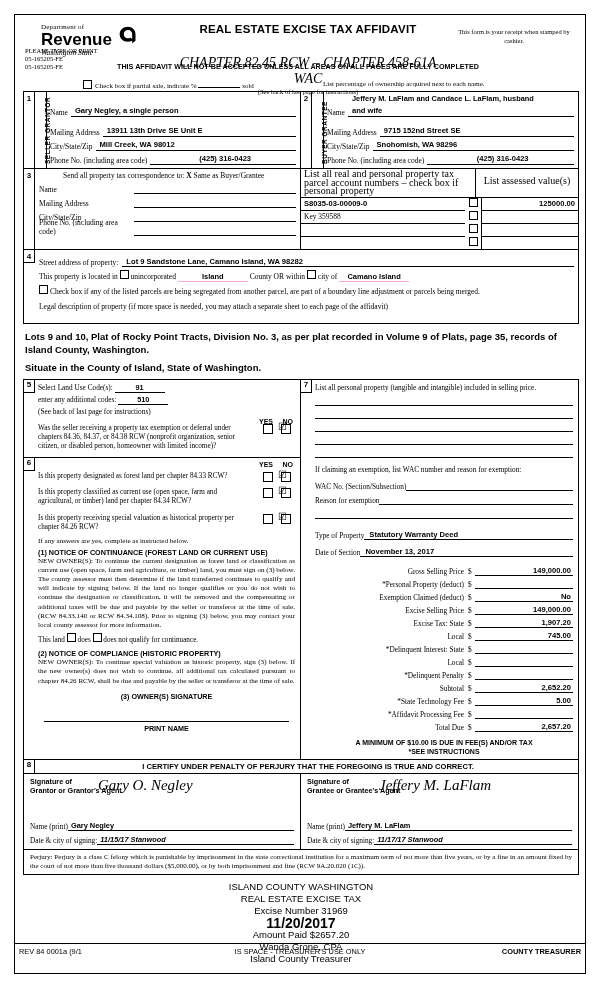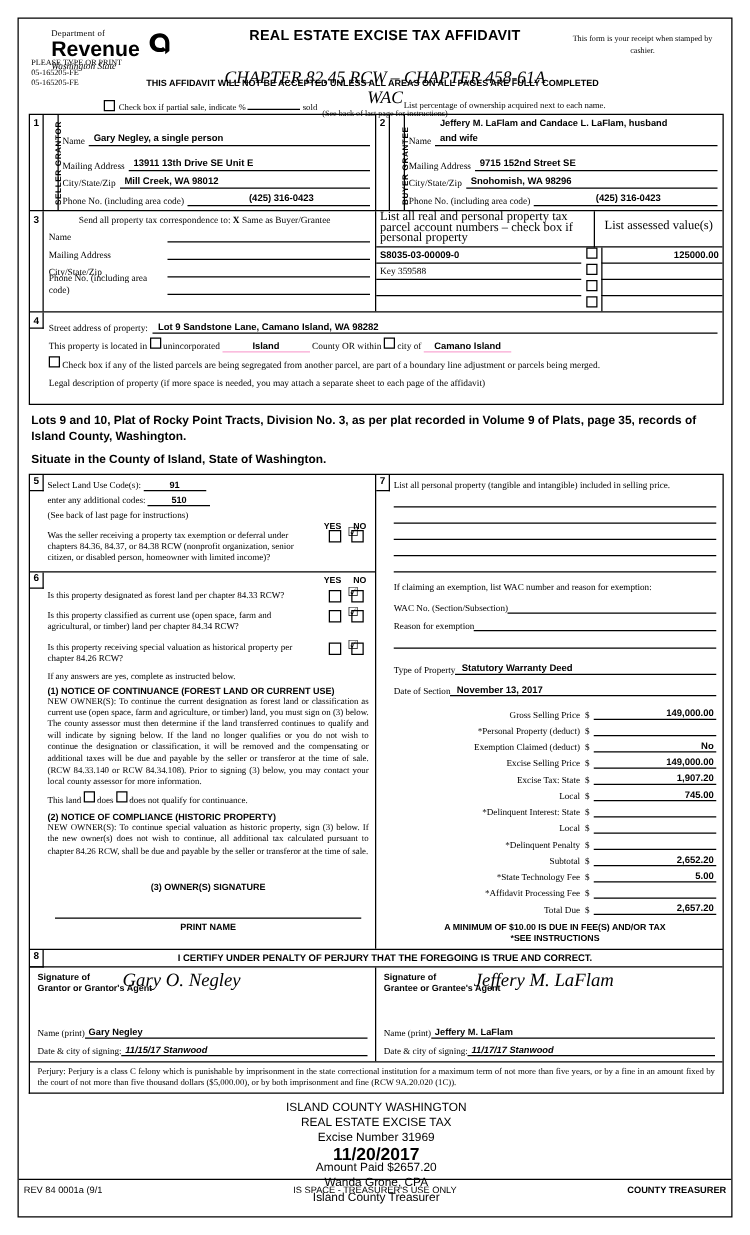--- a/index.html
+++ b/index.html
@@ -356,21 +356,21 @@
               <div class="small">NEW OWNER(S): To continue the current designation as forest land or classification as current use (open space, farm and agriculture, or timber) land, you must sign on (3) below. The county assessor must then determine if the land transferred continues to qualify and will indicate by signing below. If the land no longer qualifies or you do not wish to continue the designation or classification, it will be removed and the compensating or additional taxes will be due and payable by the seller or transferor at the time of sale. (RCW 84.33.140 or RCW 84.34.108). Prior to signing (3) below, you may contact your local county assessor for more information.</div>
               <div style="font-size:7.2px;margin-top:3px;">
                 <span>This land</span>
                 <span class="cbsm"></span>
                 <span>does</span>
                 <span class="cbsm"></span>
                 <span>does not qualify for continuance.</span>
               </div>
               <div class="blkttl" style="margin-top:5px;">(2) NOTICE OF COMPLIANCE (HISTORIC PROPERTY)</div>
               <div class="small">NEW OWNER(S): To continue special valuation as historic property, sign (3) below. If the new owner(s) does not wish to continue, all additional tax calculated pursuant to chapter 84.26 RCW, shall be due and payable by the seller or transferor at the time of sale.</div>
-              <div class="centerb" style="margin-top:19px;">(3)  OWNER(S) SIGNATURE</div>
+              <div class="centerb" style="margin-top:6px;">(3)  OWNER(S) SIGNATURE</div>
               <div style="height:20px;border-bottom:1px solid #000;margin:0 6px;"></div>
               <div class="centerb" style="margin-top:2px;">PRINT NAME</div>
               <div style="height:10px;"></div>
             </div>
           </div>
         </div>
 
         <div class="lcol">
           <div style="position:relative;">
             <div class="numabs">7</div>

